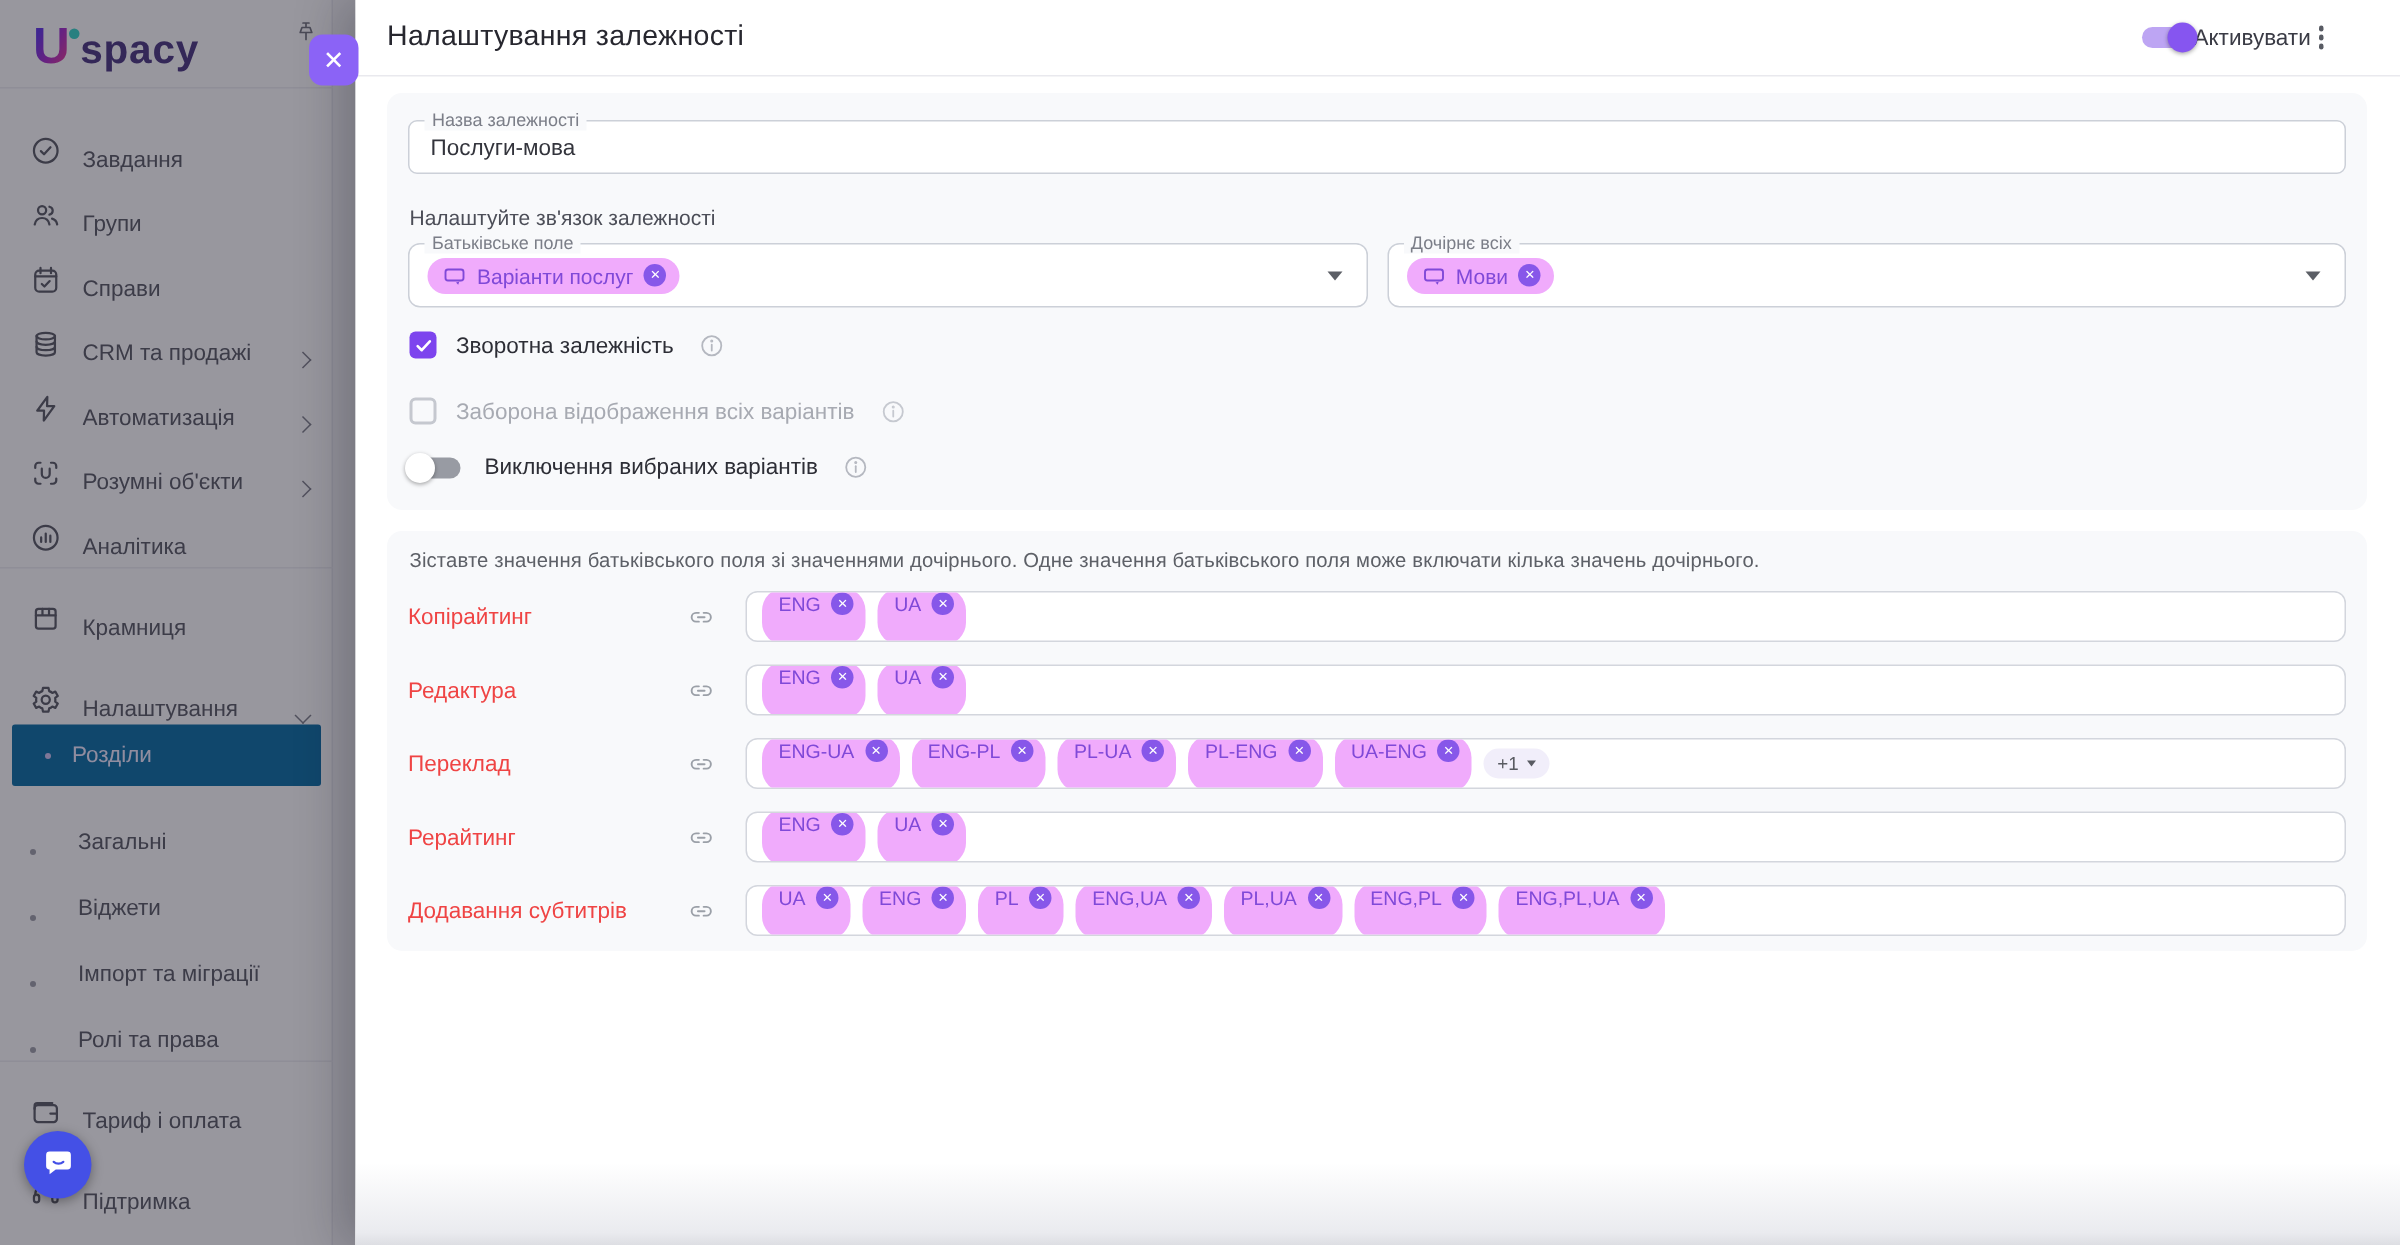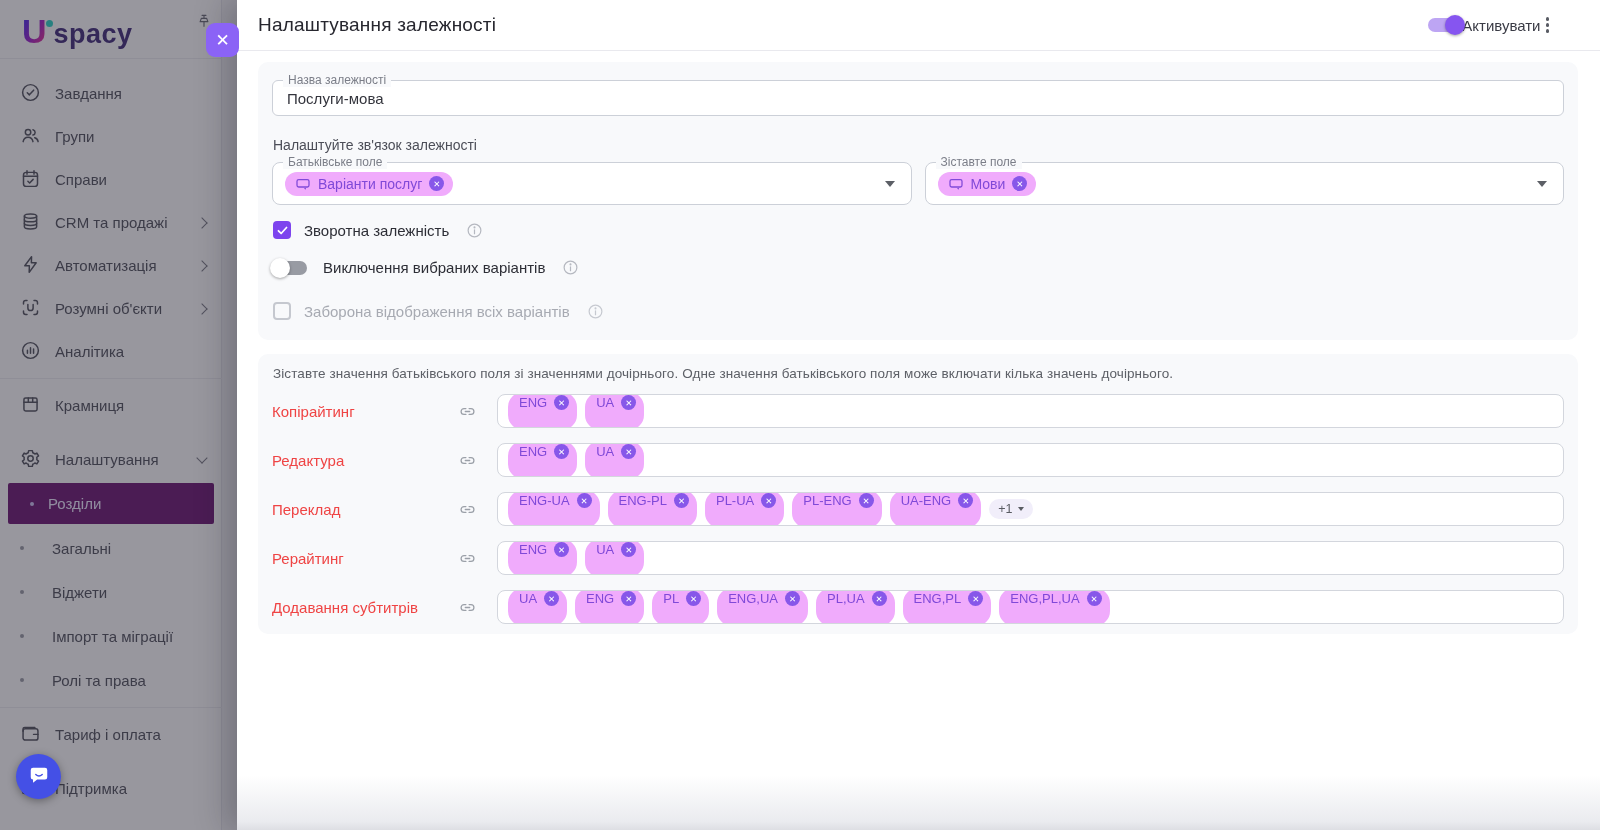--- a/index.html
+++ b/index.html
@@ -10,30 +10,30 @@
   .sidebar { position:absolute; left:0; top:0; width:222px; height:830px; background:#fdfdfe; border-right:1px solid #e7e7ec; z-index:1; }
   .side-gap { position:absolute; left:222px; top:0; width:15px; height:830px; background:#f6f6f8; z-index:1; }
   .logo-row { position:absolute; left:22px; top:12px; display:flex; align-items:baseline; }
   .logo-u { font-size:34px; font-weight:800; background:linear-gradient(120deg,#5a2ee5 20%,#a425c7 55%,#e9338d 90%); -webkit-background-clip:text; background-clip:text; color:transparent; position:relative; letter-spacing:-2px;}
   .logo-dot { width:7px; height:7px; border-radius:50%; background:#2fd3c6; display:inline-block; margin-left:1px; transform:translateY(-16px);}
   .logo-rest { font-size:27px; font-weight:700; color:#45307c; margin-left:1px; letter-spacing:.5px;}
   .pin { position:absolute; left:196px; top:13px; color:#6e6f79; }
   .logo-divider { position:absolute; left:0; top:58px; width:222px; height:1px; background:#ececf0; }
 
   .nav { position:absolute; left:0; top:72px; width:222px; }
-  .nav-item { height:43px; display:flex; align-items:center; padding:0 16px 0 20px; color:#54555f; font-size:15px; gap:14px; cursor:pointer; }
+  .nav-item { height:43px; display:flex; align-items:flex-end; padding:0 16px 0 20px; color:#54555f; font-size:15px; gap:14px; cursor:pointer; }
   .nav-item svg { flex:0 0 auto; }
   .nav-label { flex:1 1 auto; white-space:nowrap; overflow:hidden; }
   .chev { width:8px; height:8px; border-right:1.8px solid #7b7c86; border-bottom:1.8px solid #7b7c86; flex:0 0 auto; }
   .chev.right { transform:rotate(-45deg); }
   .chev.down { transform:rotate(45deg); margin-top:-4px; }
   .nav-divider { height:1px; background:#ececf0; margin:5px 0; }
   .subnav .nav-item { height:44px; padding-left:20px; }
   .bullet { width:4px; height:4px; border-radius:50%; background:#9c9da6; margin-right:14px; flex:0 0 auto;}
-  .sub-selected { margin:2px 8px; height:41px; border-radius:2px; background:#701a75; color:#efeaff; display:flex; align-items:center; padding:0 0 0 22px; font-size:15px; cursor:pointer;}
+  .sub-selected { margin:2px 8px; height:41px; border-radius:2px; background:#0369a1; color:#efeaff; display:flex; align-items:center; padding:0 0 0 22px; font-size:15px; cursor:pointer;}
   .sub-selected .bullet { background:#cfc3f2; }
 
   
   .overlay { position:absolute; left:0; top:0; width:237px; height:830px; background:rgba(33,30,45,0.46); z-index:2; }
 
   
   .close-btn { position:absolute; left:206px; top:23px; width:33px; height:34px; border-radius:9px; background:#8b63f6; color:#fff; display:flex; align-items:center; justify-content:center; font-size:17px; z-index:5; cursor:pointer; border:none; }
   .chat-btn { position:absolute; left:16px; top:754px; width:45px; height:45px; border-radius:50%; background:#4450e6; z-index:5; display:flex; align-items:center; justify-content:center; box-shadow:0 2px 8px rgba(0,0,0,.35); cursor:pointer; border:none;}
 
   
@@ -282,21 +282,21 @@
                   <rect x="3" y="5.5" width="18" height="11" rx="2.5"></rect>
                   <path d="M13.5 18.5l2.2 2.2 1-3 3-1z" fill="currentColor" stroke="none"></path>
                 </svg>
               </span>
             <span>Варіанти послуг</span>
             <span class="chip-x">✕</span>
           </span>
           <span class="caret-down"></span>
         </div>
         <div class="select-box">
-          <span class="float-label">Зіставте поле</span>
+          <span class="float-label">Дочірнє всіх</span>
           <span class="chip">
             <span class="fld-ico">
                 <svg width="16" height="16" viewBox="0 0 24 24" fill="none" stroke="currentColor" stroke-width="1.9" stroke-linecap="round" stroke-linejoin="round">
                   <rect x="3" y="5.5" width="18" height="11" rx="2.5"></rect>
                   <path d="M13.5 18.5l2.2 2.2 1-3 3-1z" fill="currentColor" stroke="none"></path>
                 </svg>
               </span>
             <span>Мови</span>
             <span class="chip-x">✕</span>
           </span>
@@ -313,45 +313,45 @@
         <span class="check-label">Зворотна залежність</span>
         <span class="info-ico">
             <svg width="17" height="17" viewBox="0 0 24 24" fill="none" stroke="currentColor" stroke-width="1.7" stroke-linecap="round">
               <circle cx="12" cy="12" r="9"></circle>
               <path d="M12 11v5.5"></path>
               <circle cx="12" cy="7.6" r="0.6" fill="currentColor"></circle>
             </svg>
           </span>
       </div>
 
-      <div class="check-row row-exclude">
-        <span class="switch off">
-            <span class="thumb"></span>
-          </span>
-        <span class="check-label">Виключення вибраних варіантів</span>
-        <span class="info-ico">
-            <svg width="17" height="17" viewBox="0 0 24 24" fill="none" stroke="currentColor" stroke-width="1.7" stroke-linecap="round">
-              <circle cx="12" cy="12" r="9"></circle>
-              <path d="M12 11v5.5"></path>
-              <circle cx="12" cy="7.6" r="0.6" fill="currentColor"></circle>
-            </svg>
-          </span>
-      </div>
-
       <div class="check-row row-forbid">
         <span class="checkbox empty"></span>
         <span class="check-label disabled">Заборона відображення всіх варіантів</span>
         <span class="info-ico" style="color:#c6c9d0;">
             <svg width="17" height="17" viewBox="0 0 24 24" fill="none" stroke="currentColor" stroke-width="1.7" stroke-linecap="round">
               <circle cx="12" cy="12" r="9"></circle>
               <path d="M12 11v5.5"></path>
               <circle cx="12" cy="7.6" r="0.6" fill="currentColor"></circle>
             </svg>
           </span>
       </div>
+
+      <div class="check-row row-exclude">
+        <span class="switch off">
+            <span class="thumb"></span>
+          </span>
+        <span class="check-label">Виключення вибраних варіантів</span>
+        <span class="info-ico">
+            <svg width="17" height="17" viewBox="0 0 24 24" fill="none" stroke="currentColor" stroke-width="1.7" stroke-linecap="round">
+              <circle cx="12" cy="12" r="9"></circle>
+              <path d="M12 11v5.5"></path>
+              <circle cx="12" cy="7.6" r="0.6" fill="currentColor"></circle>
+            </svg>
+          </span>
+      </div>
     </div>
 
     <div class="card card2">
       <div class="map-desc">Зіставте значення батьківського поля зі значеннями дочірнього. Одне значення батьківського поля може включати кілька значень дочірнього.</div>
 
       <div class="map-row first">
         <div class="map-label">Копірайтинг</div>
         <span class="link-ico">
             <svg width="19" height="19" viewBox="0 0 24 24" fill="none" stroke="currentColor" stroke-width="1.6" stroke-linecap="round" stroke-linejoin="round">
               <path d="M9.2 12h5.6"></path>

